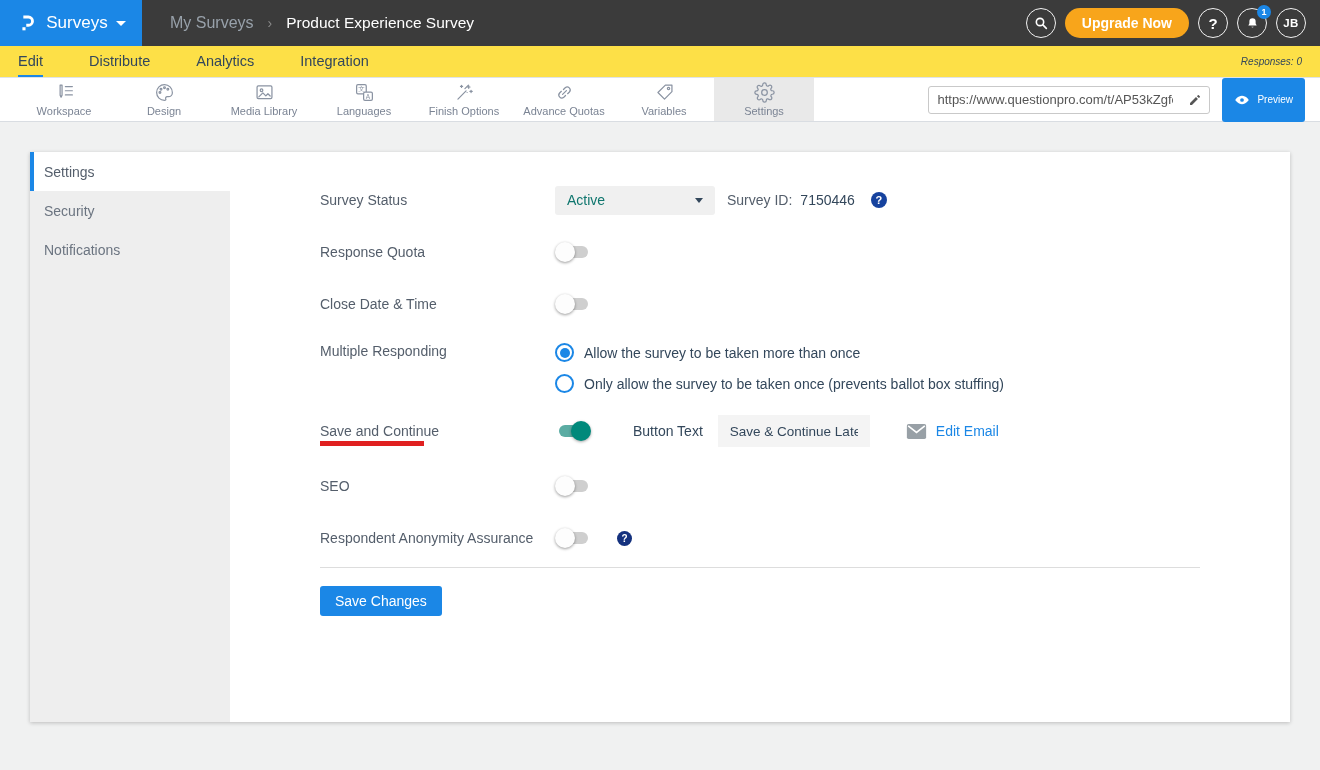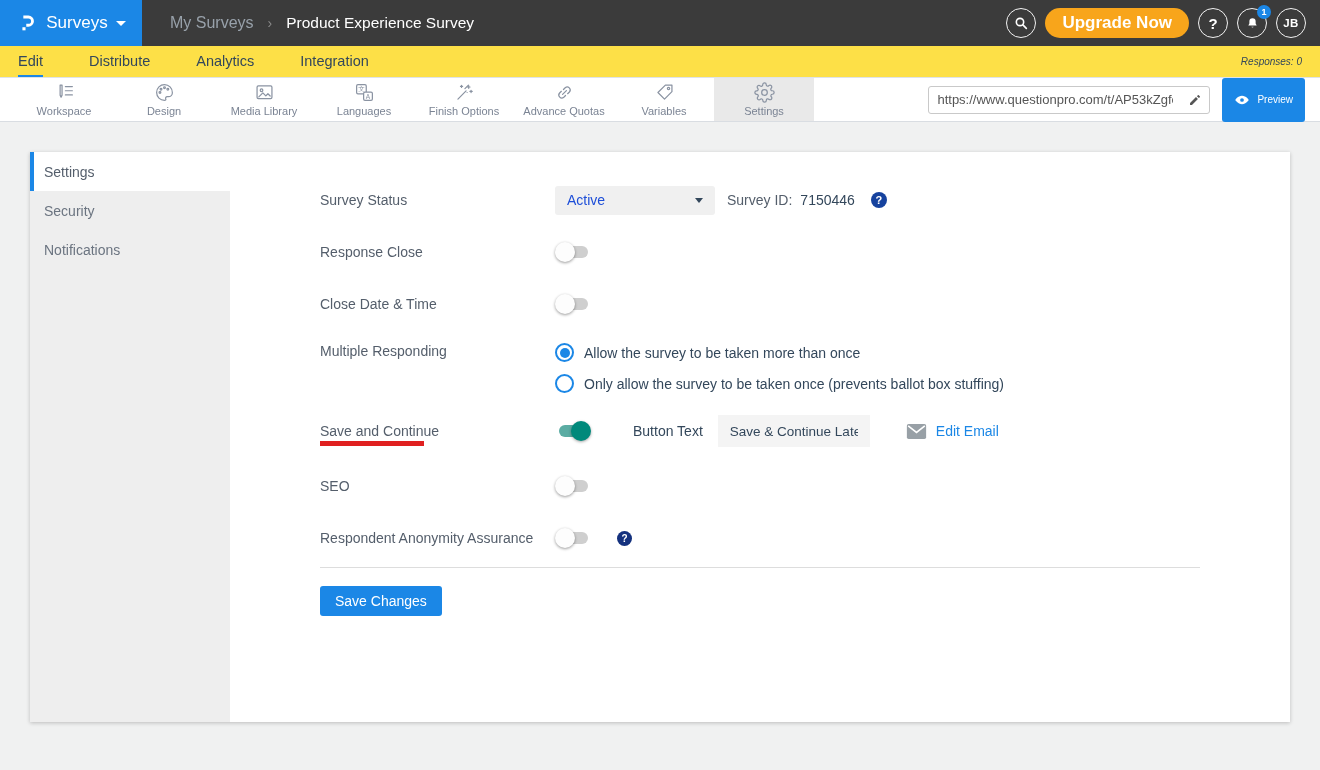--- a/index.html
+++ b/index.html
@@ -21,21 +21,21 @@
   .hicon { width:30px; height:30px; border:1.5px solid #f2f2f2; border-radius:50%;
            color:#fff; display:flex; align-items:center; justify-content:center;
            cursor:pointer; position:relative; flex-shrink:0; }
   .hicon svg { display:block; }
   .hicon.help { font-size:15px; font-weight:bold; }
   .hicon.avatar { font-size:11.5px; font-weight:bold; letter-spacing:.5px; }
   .badge { position:absolute; top:-4px; right:-5px; min-width:14px; height:14px;
            background:#1b87e6; border-radius:50%; color:#fff; font-size:9px;
            display:flex; align-items:center; justify-content:center; font-weight:bold; }
   .upgrade-btn { background:#f8a51b; border:none; color:#fff; font-weight:bold;
-                 font-size:17px; height:30px; padding:0 17px; border-radius:15px;
+                 font-size:14px; height:30px; padding:0 17px; border-radius:15px;
                  cursor:pointer; font-family:inherit; }
 
   
   .subnav { height:32px; background:#fde047; border-bottom:1px solid #dfe3e8;
             display:flex; align-items:stretch; padding:0 18px; }
   .tab { display:flex; align-items:center; margin-right:46px; font-size:14.5px;
          color:#33475b; cursor:pointer; border-bottom:2px solid transparent; }
   .tab.active { border-bottom:2px solid #1b87e6; }
   .responses { margin-left:auto; display:flex; align-items:center; color:#33475b; font-size:10px;font-style:italic; }
 
@@ -67,21 +67,21 @@
                font-size:14px; color:#6b7480; cursor:pointer; border-left:4px solid transparent; }
   .side-item.active { background:#fff; border-left:4px solid #1b87e6; color:#545e6b; }
 
   .main { flex:1; padding:33px 0 0 90px; }
   .row { display:flex; align-items:center; min-height:30px; margin-bottom:22px; }
   .row-label { width:235px; flex-shrink:0; font-size:14px; color:#545e6b; position:relative; }
 
   
   .dropdown { width:160px; height:29px; background:#f0f0f0; border-radius:3px;
               display:flex; align-items:center; padding:0 12px; font-size:14px;
-              color:#1d4ed8; cursor:pointer; }
+              color:#0f766e; cursor:pointer; }
   .dd-caret { margin-left:auto; width:0; height:0; border-left:4.5px solid transparent;
               border-right:4.5px solid transparent; border-top:5px solid #33475b; }
   .survey-id { display:flex; align-items:center; margin-left:12px; font-size:14px; }
   .sid-label { color:#545e6b; }
   .sid-value { color:#33475b; margin-left:8px; }
   .help-circle { width:16px; height:16px; border-radius:50%; background:#16429e; color:#fff;
                  font-size:11px; font-weight:bold; display:flex; align-items:center;
                  justify-content:center; margin-left:16px; cursor:pointer; }
 
   
@@ -275,21 +275,21 @@
         </div>
         <div class="survey-id">
           <span class="sid-label">Survey ID:</span>
           <span class="sid-value">7150446</span>
           <span class="help-circle">?</span>
         </div>
       </div>
 
       
       <div class="row">
-        <div class="row-label">Response Close</div>
+        <div class="row-label">Response Quota</div>
         <div class="toggle">
             <div class="track"></div>
             <div class="knob"></div>
           </div>
       </div>
 
       
       <div class="row">
         <div class="row-label">Close Date &amp; Time</div>
         <div class="toggle">

